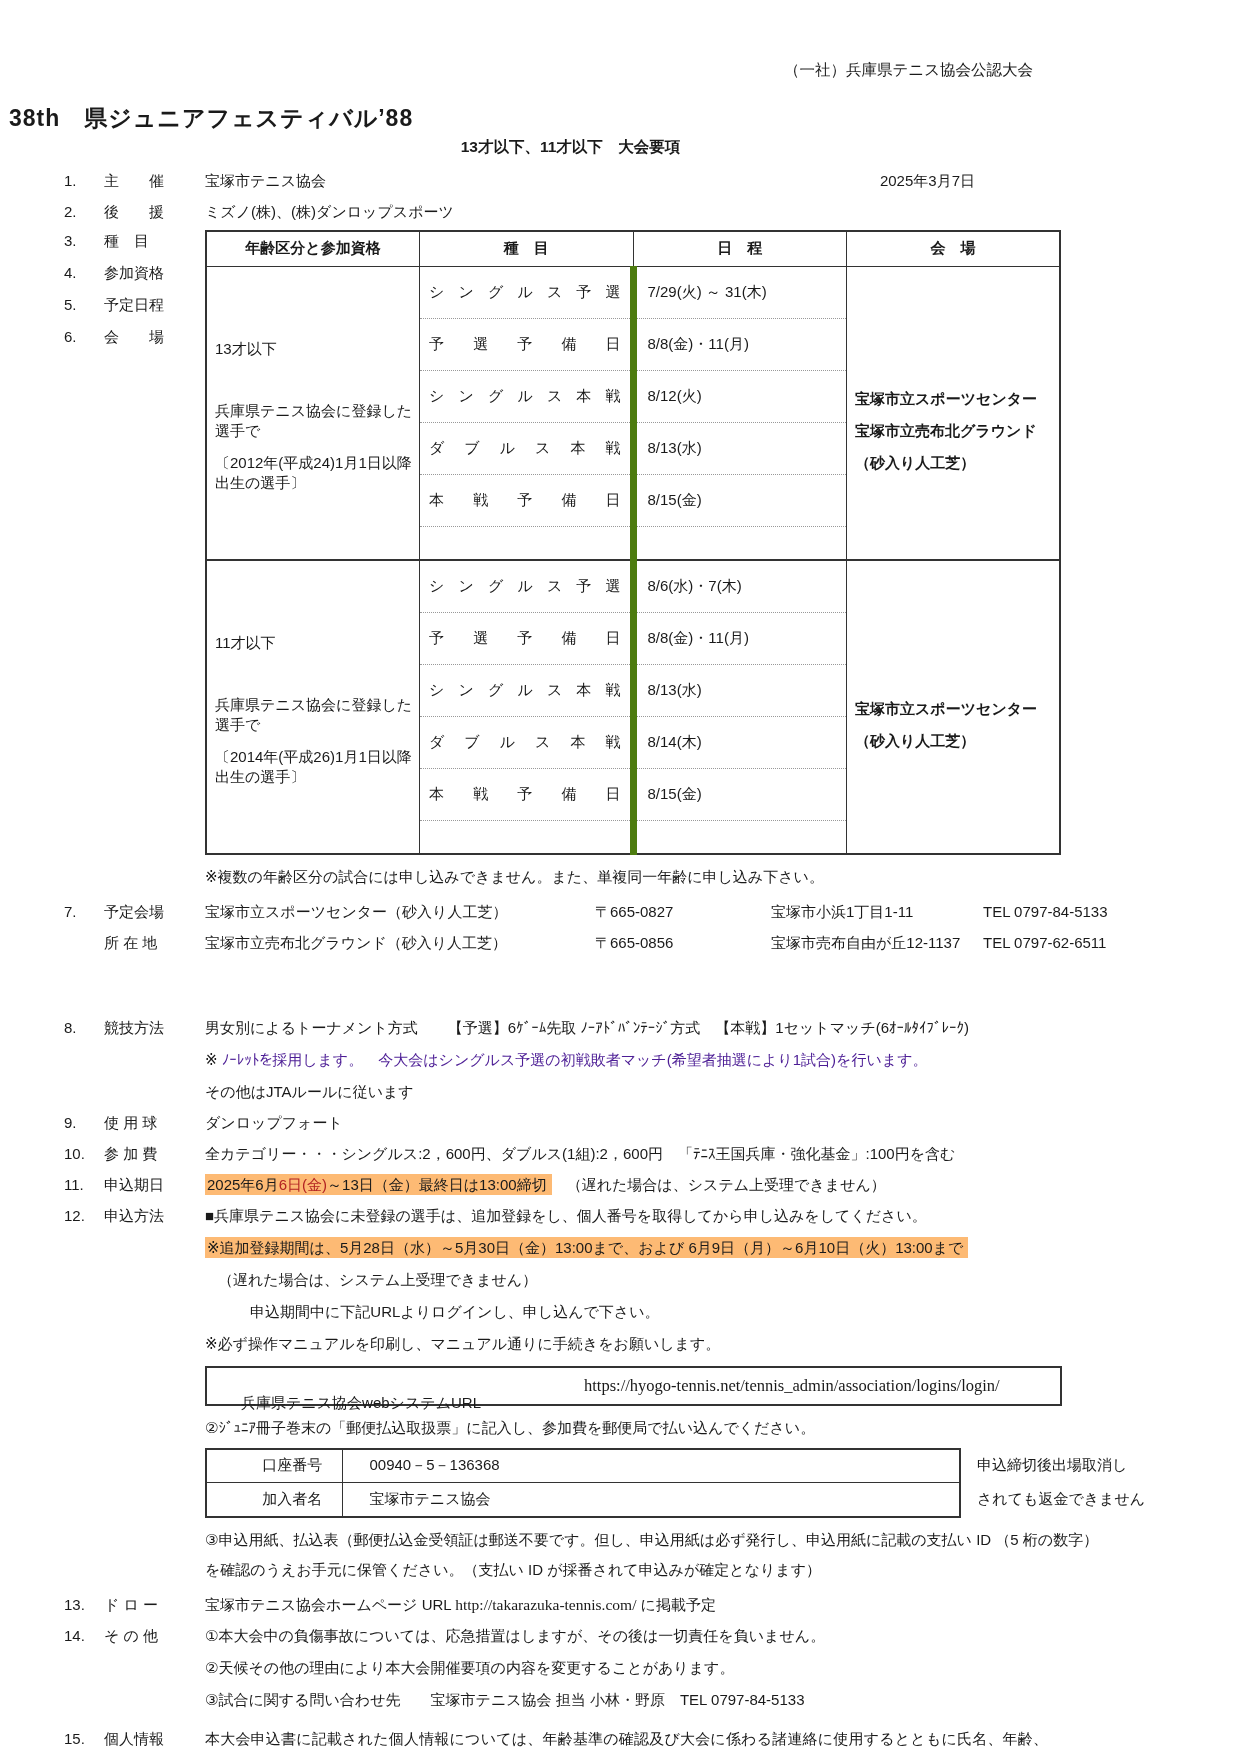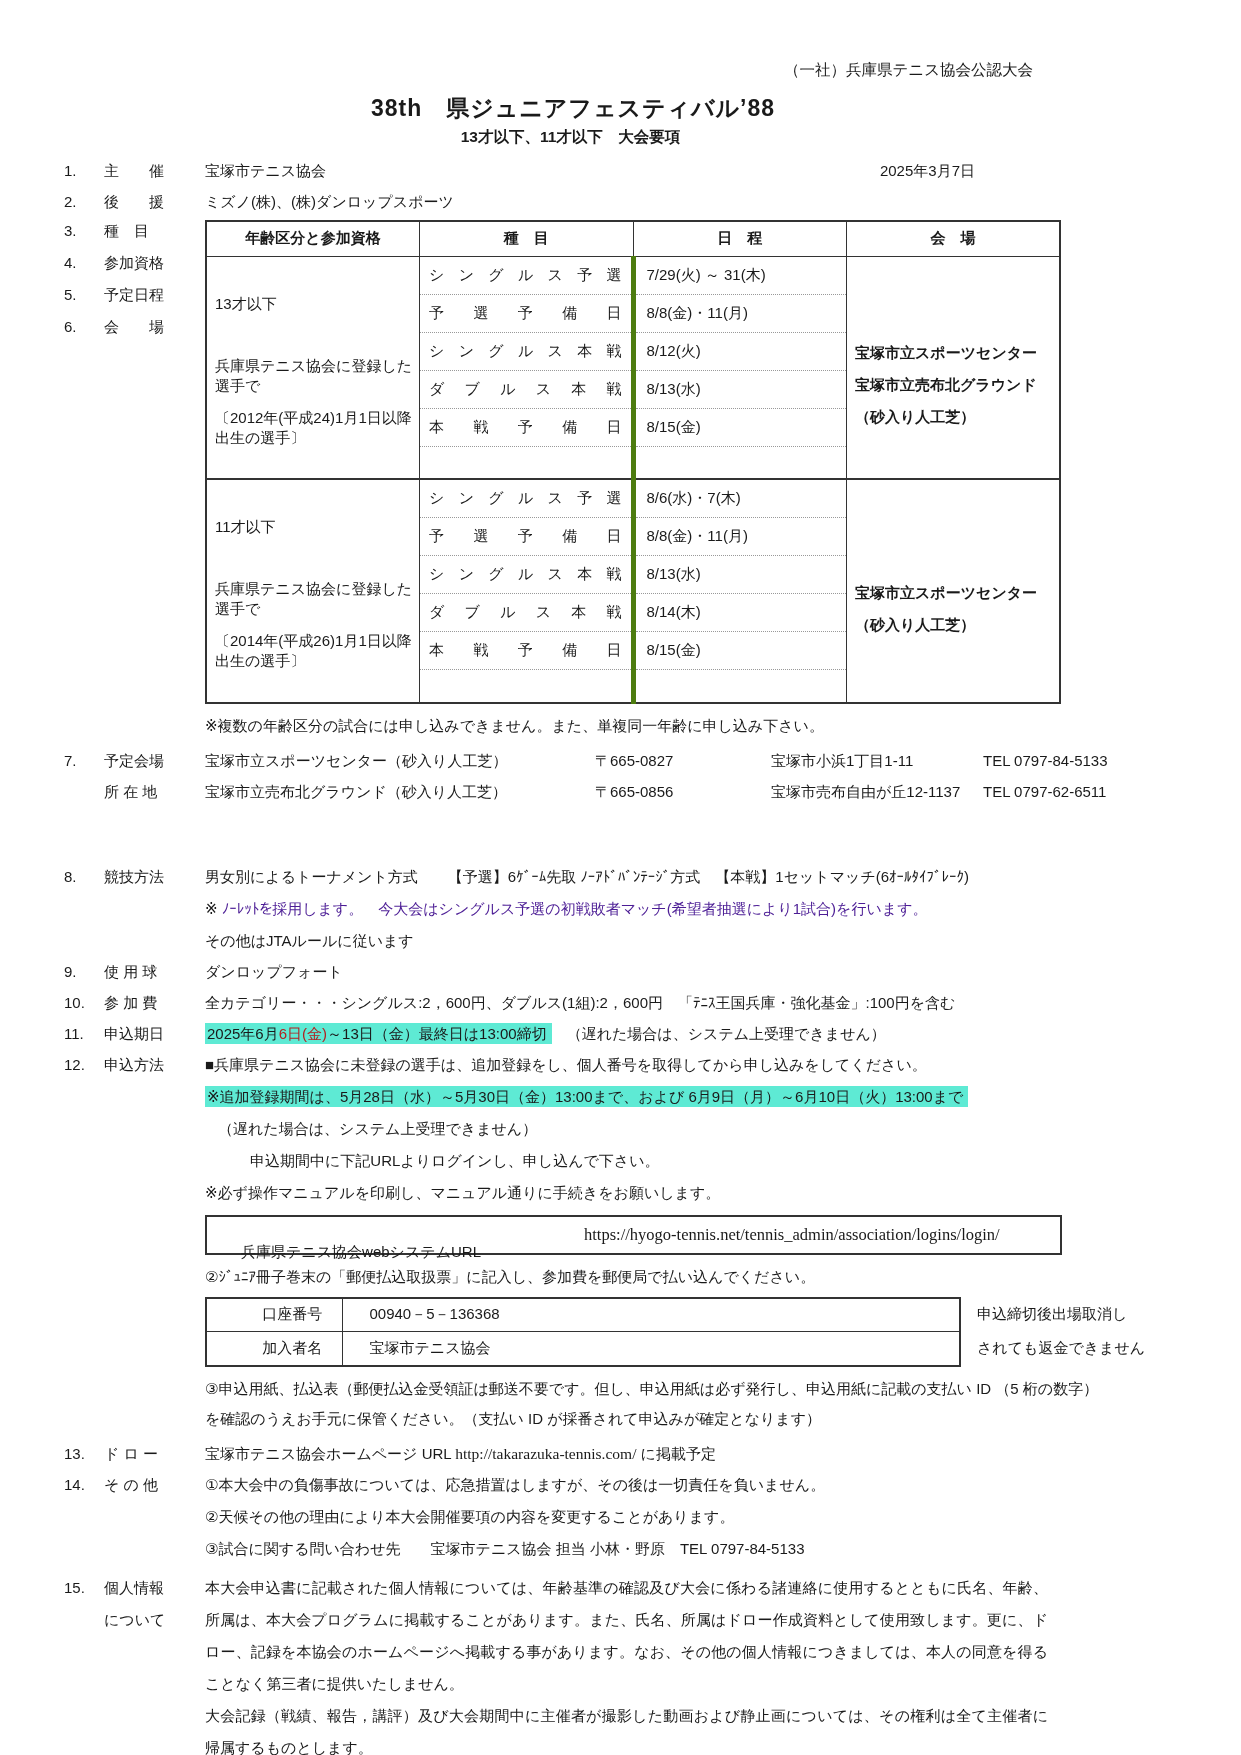--- a/index.html
+++ b/index.html
@@ -5,62 +5,62 @@
   * { margin:0; padding:0; box-sizing:border-box; }
   html,body { background:#ffffff; }
   body {
     width:1241px; height:1755px; overflow:hidden;
     font-family:"Liberation Sans","DejaVu Sans",sans-serif;
     color:#1a1a1a; font-size:15px;
   }
   .page { position:relative; width:1241px; height:1755px; }
 
   .cert { margin:60px 208px 0 0; text-align:right; font-size:15.5px; }
-  .title { text-align:center; margin:12px 95px 0 0; font-size:23px; font-weight:bold; letter-spacing:1px; }
+  .title { text-align:left; margin:22px 95px 0 0; font-size:23px; font-weight:bold; letter-spacing:1px;padding-left:9px; }
   .subtitle { text-align:center; margin:3px 100px 0 0; font-size:15.5px; font-weight:bold; }
 
   .row { display:flex; align-items:baseline; padding-left:64px; margin-top:10px; line-height:21px; }
   .num { width:40px; flex:none; }
   .label { width:101px; flex:none; }
   .content { flex:1; }
   .doc-date { margin-left:auto; margin-right:266px; }
 
   
   .table-zone { display:flex; padding-left:64px; margin-top:8px; }
   .side-labels { width:141px; flex:none; }
   .side-labels .srow { display:flex; line-height:21px; margin-bottom:11px; }
 
   table.sch { border-collapse:collapse; border:2px solid #333; table-layout:fixed; width:856px; }
   table.sch th { border:1px solid #333; height:35px; font-weight:bold; font-size:15px; text-align:center; }
   table.sch td { font-size:15px; vertical-align:middle; }
   td.age { width:295px; border-right:1px solid #333; vertical-align:top; padding:7px 6px 0 8px; line-height:20px; }
   td.age .a1 { margin-bottom:42px; }
   td.age .a2 { margin-bottom:12px; }
-  td.ev  { width:130px; border-right:5px solid #4d7c0f; border-top:1px dotted #999; height:31px; padding:9px 9px; text-align:justify; text-align-last:justify; }
+  td.ev  { width:130px; border-right:7px solid #4d7c0f; border-top:1px dotted #999; height:31px; padding:16px 9px; text-align:justify; text-align-last:justify; }
   td.dt  { width:227px; border-right:1px solid #333; border-top:1px dotted #999; height:31px; padding-left:11px; }
   td.ven { width:204px; vertical-align:top; padding:1px 4px 0 8px; line-height:32px;font-weight:bold; }
   td.ven.v1 { padding-top:36px; }
   td.ven.v2 { padding-top:36px; }
   tr.block-first td { border-top:2px solid #333; }
   tr.empty td { height:33px; }
 
   .tnote { margin:13px 0 0 205px; }
 
   .venue-name { width:390px; flex:none; }
   .venue-postal { width:176px; flex:none; }
   .venue-addr { width:212px; flex:none; }
 
   .gap-lg { margin-top:64px; }
   .ind { margin-left:205px; margin-top:11px; line-height:21px; }
   .ind2 { margin-left:218px; margin-top:11px; line-height:21px; }
   .ind3 { margin-left:250px; margin-top:11px; line-height:21px; }
 
   .red { color:#4c1d95; }
   .darkred { color:#b22222; }
-  .hl { background:#5eead4; padding:2px 5px 2px 2px; }
+  .hl { background:#fdba74; padding:2px 5px 2px 2px; }
 
   .url-box { display:flex; align-items:stretch; margin:12px 0 0 205px; width:857px; border:2px solid #333; height:40px; }
   .url-box .ul { width:362px; flex:none; border-right:1.5px solid #333; display:flex; align-items:center; padding-left:34px;margin-top:36px; }
   .url-box .uv { flex:1; display:flex; align-items:center; padding-left:15px;
                  font-family:"Liberation Serif","DejaVu Serif",serif; font-size:16.5px; }
 
   .acct-zone { display:flex; margin:10px 0 0 205px; align-items:flex-start; }
   table.acct { border-collapse:collapse; border:2px solid #333; width:756px; }
   table.acct td { border:1px solid #333; height:34px; font-size:15px; }
   table.acct td.al { width:136px; text-align:center;padding-left:36px; }

